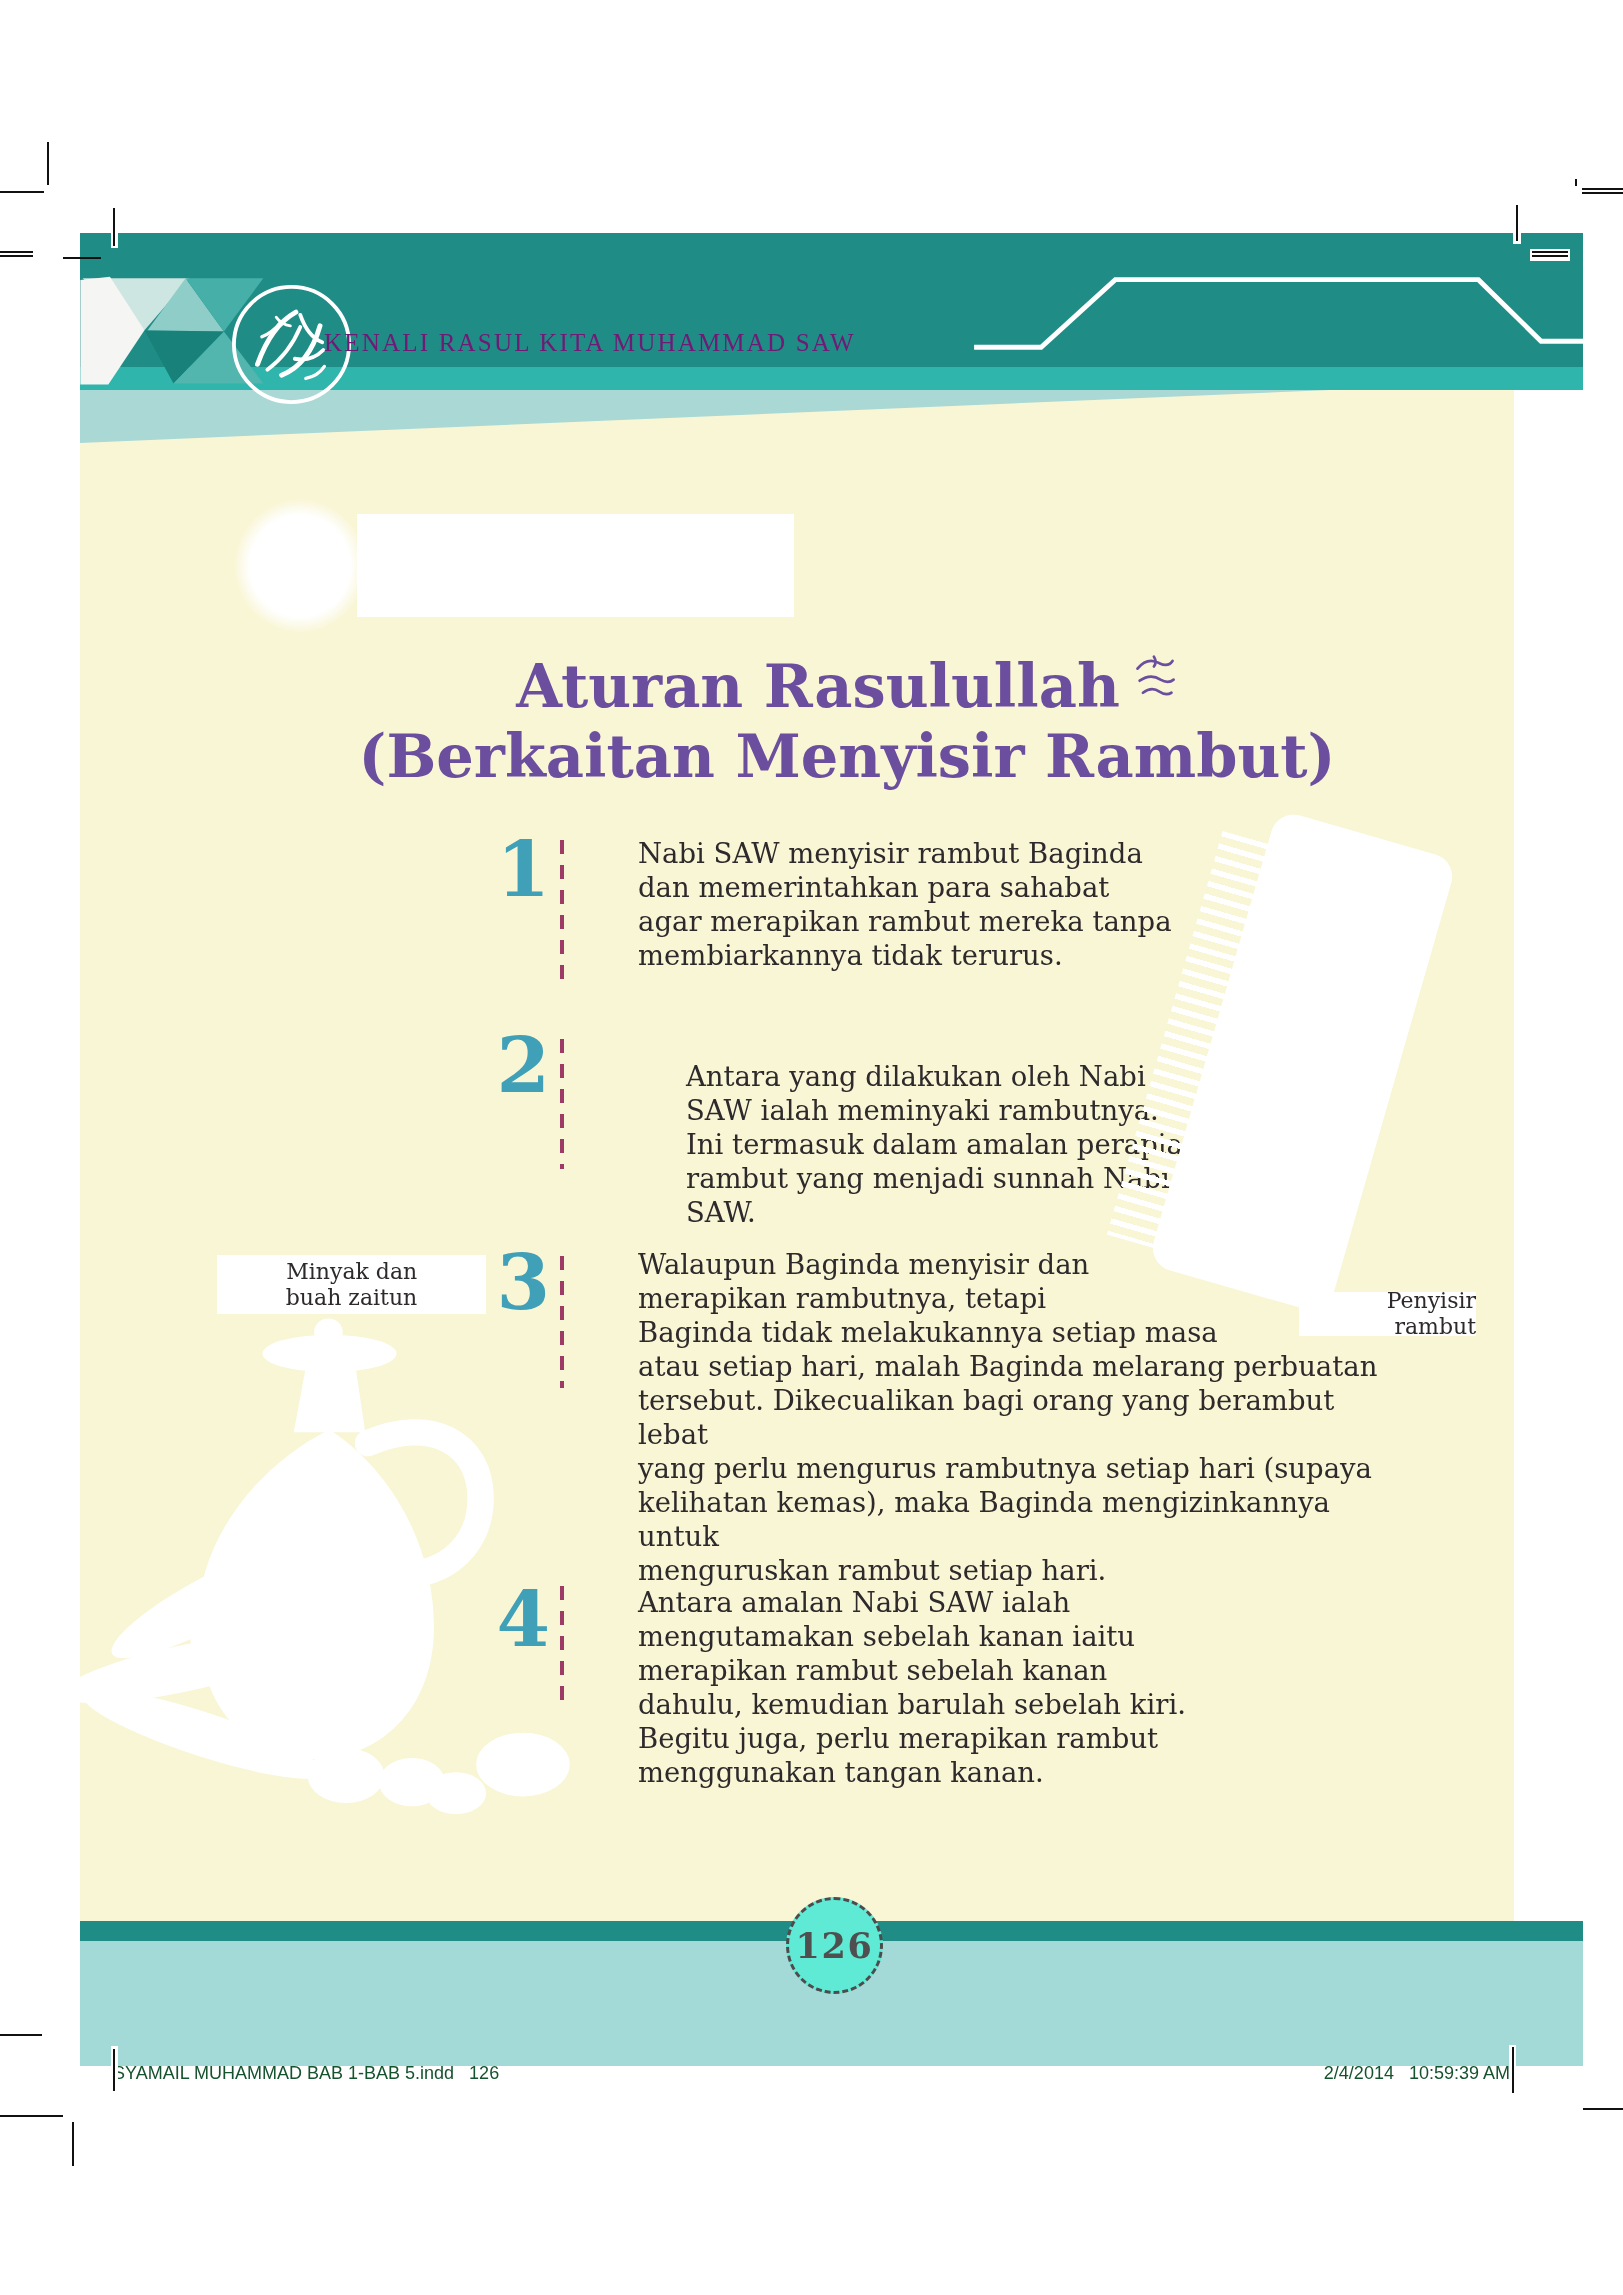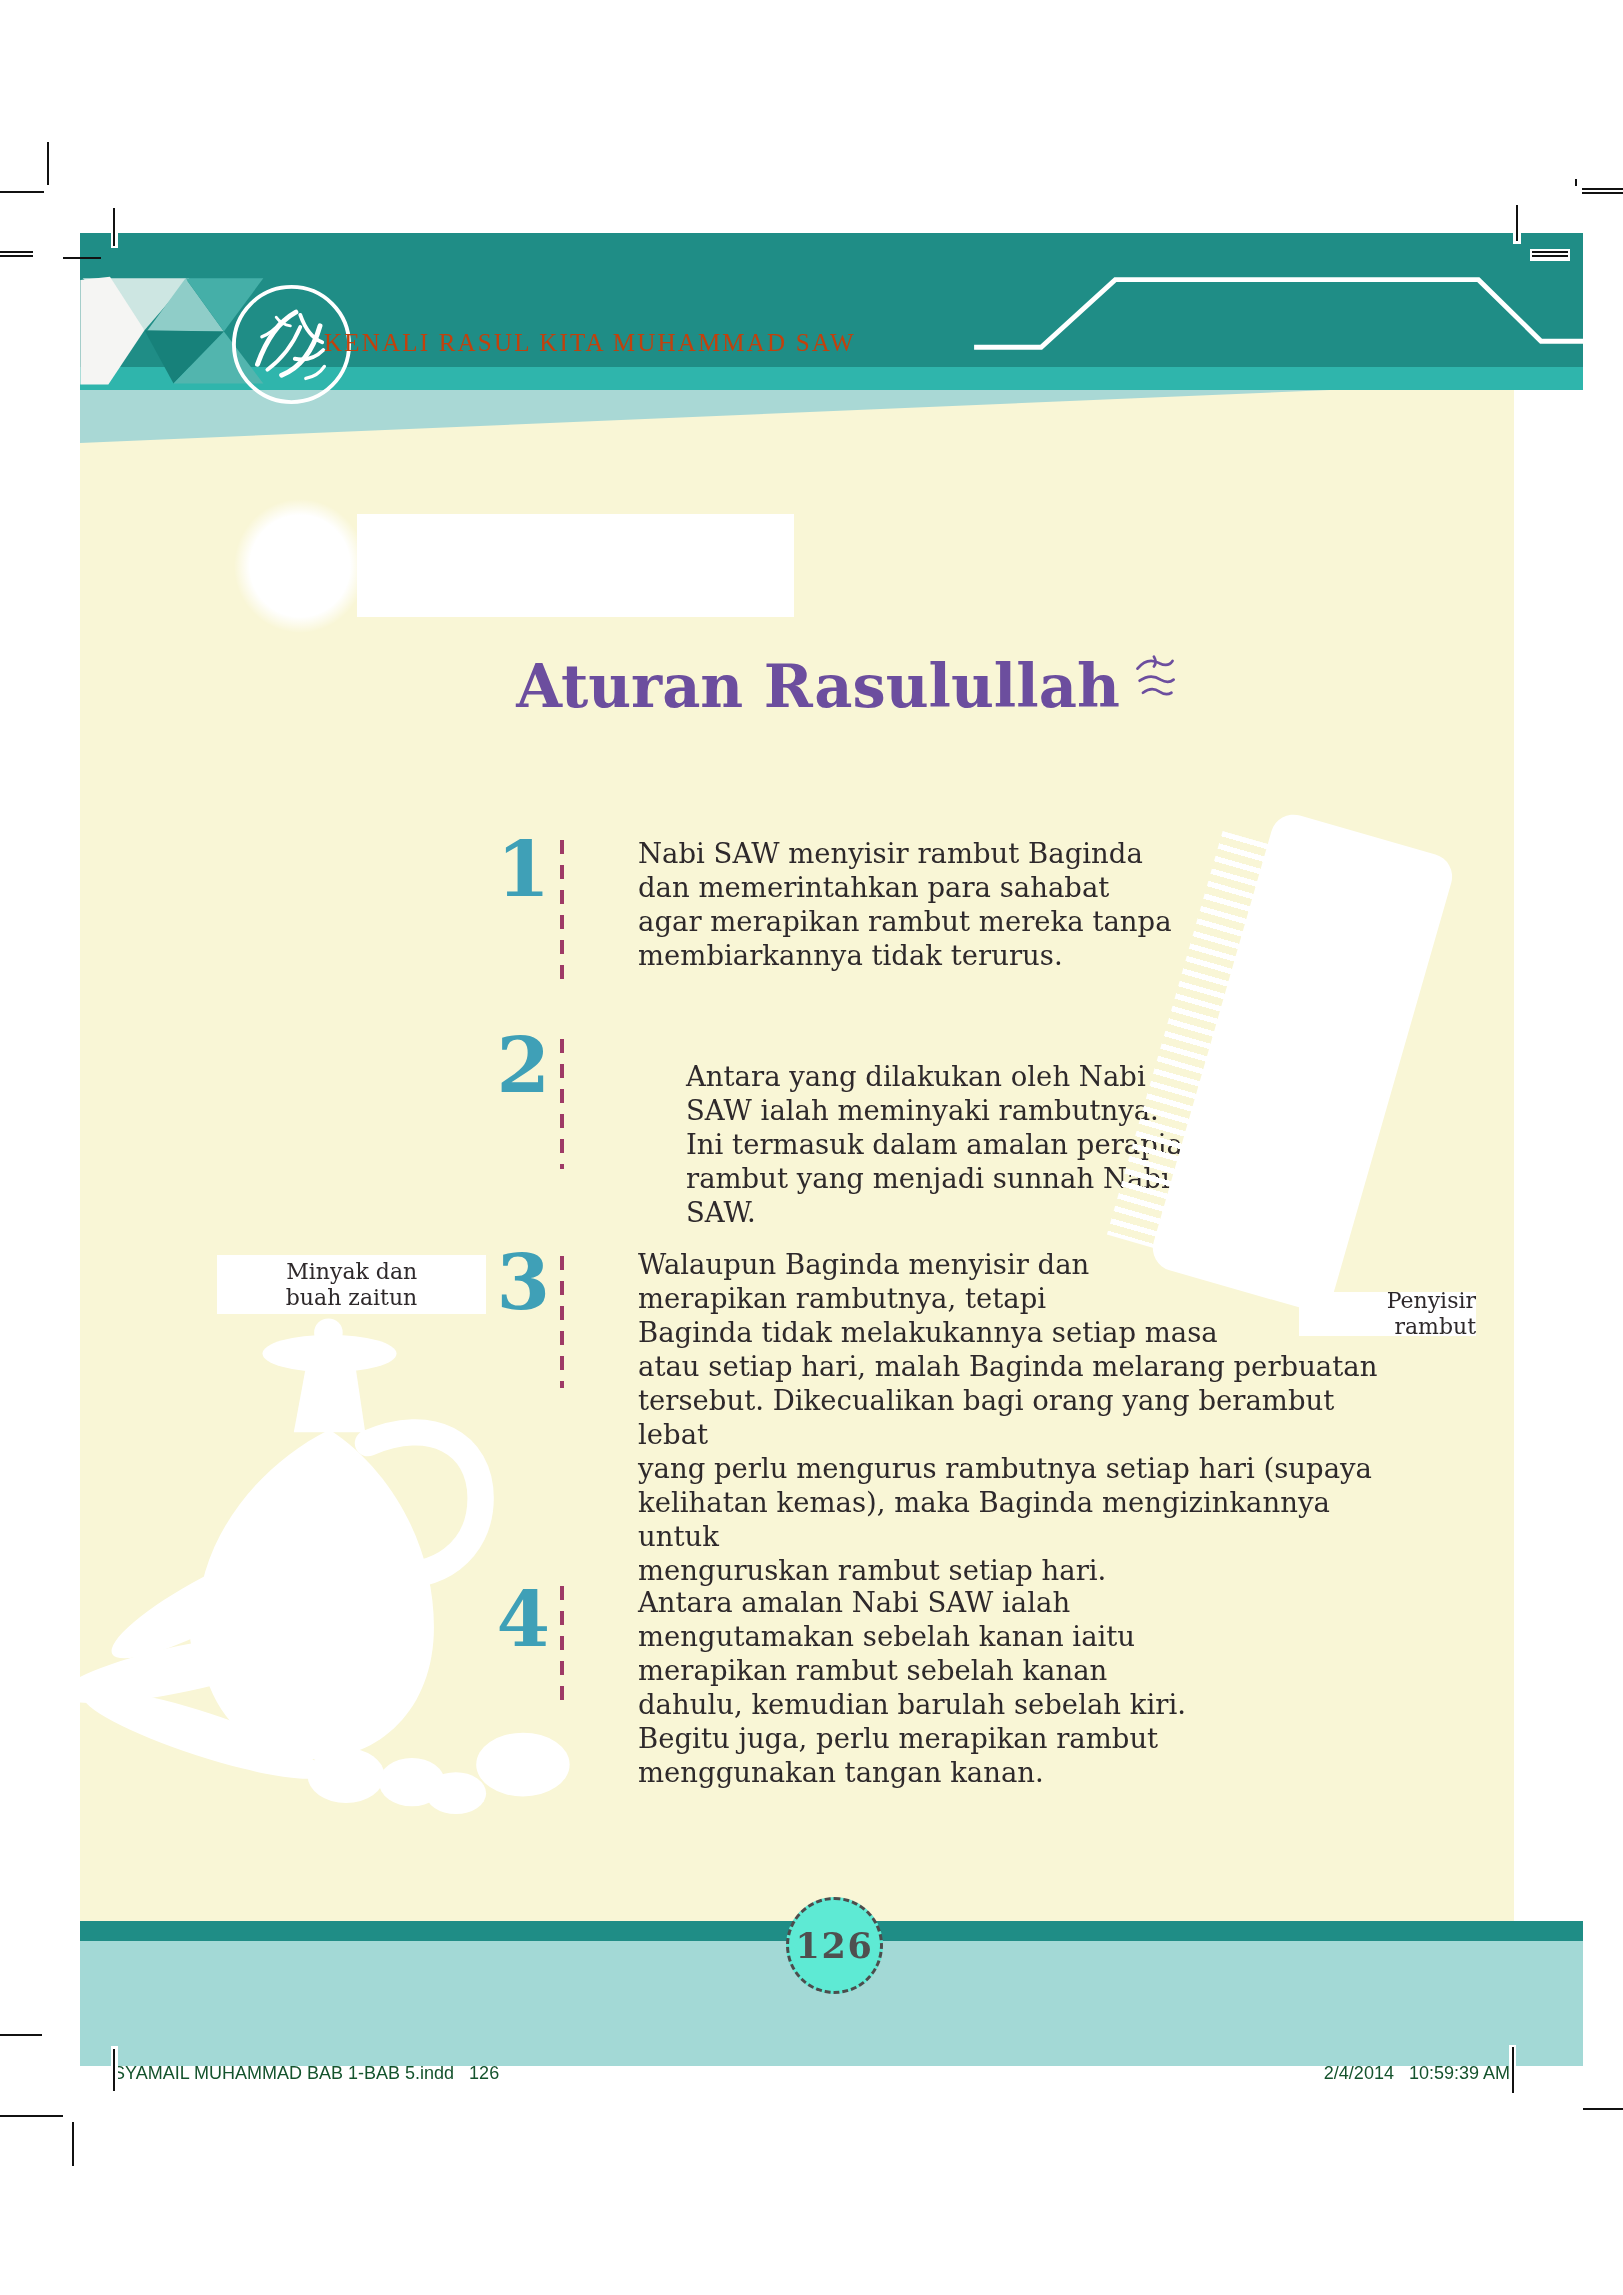--- a/index.html
+++ b/index.html
@@ -7,21 +7,21 @@
         font-family:"DejaVu Serif",serif;}
   .abs{position:absolute;}
   
   #band-dark{left:80px;top:233px;width:1503px;height:134px;background:#1F8D86;}
   #band-mid{left:80px;top:367px;width:1503px;height:23px;background:#2FB5AC;}
   
   #cream{left:80px;top:390px;width:1434px;height:1531px;background:#F9F6D6;}
   #wedge{left:80px;top:390px;width:1250px;height:53px;background:#A9D8D5;
          clip-path:polygon(0 0,100% 0,0 100%);}
   
-  #brand-title{left:324px;top:329px;color:#c2410c;font-family:"Liberation Serif",serif;
+  #brand-title{left:324px;top:329px;color:#701a75;font-family:"Liberation Serif",serif;
         font-size:25px;letter-spacing:2.2px;font-weight:400;white-space:pre;}
   #logo{left:229px;top:282px;width:125px;height:125px;}
   #trapezoid{left:973px;top:264px;width:612px;height:95px;}
   #tri-cluster{left:80px;top:275px;width:187px;height:115px;}
   
   #banner-glow{left:234px;top:499px;width:132px;height:134px;border-radius:50%;
         background:radial-gradient(closest-side,#ffffff 76%,rgba(255,255,255,0));}
   #banner-rect{left:357px;top:514px;width:437px;height:103px;background:#ffffff;}
   
   #main-title{left:308px;top:652px;width:1078px;text-align:center;color:#6C4E9E;
@@ -101,20 +101,21 @@
       <span>Aturan Rasulullah</span>
       <svg width="46" height="53" viewBox="0 0 84 96">
         <g fill="none" stroke="#6C4E9E" stroke-width="5" stroke-linecap="round">
           <path d="M10,30 q18,-22 40,-10 q16,8 24,-4"></path>
           <path d="M14,52 q20,-14 38,-2 q14,8 24,0"></path>
           <path d="M20,74 q16,-12 30,-2 q12,8 22,2"></path>
           <path d="M40,8 q6,10 0,18"></path>
         </g>
       </svg>
     </div>
+    <div>(Berkaitan Menyisir Rambut)</div>
   </div>
 
   <div class="abs num" style="left:479px;top:831px;">1</div>
   <div class="abs dash-v" style="left:560px;top:840px;height:139px;"></div>
   <div class="abs itxt" style="top:836px;">Nabi SAW menyisir rambut Baginda
 dan memerintahkan para sahabat
 agar merapikan rambut mereka tanpa
 membiarkannya tidak terurus.</div>
 
   <div class="abs num" style="left:479px;top:1027px;">2</div>

